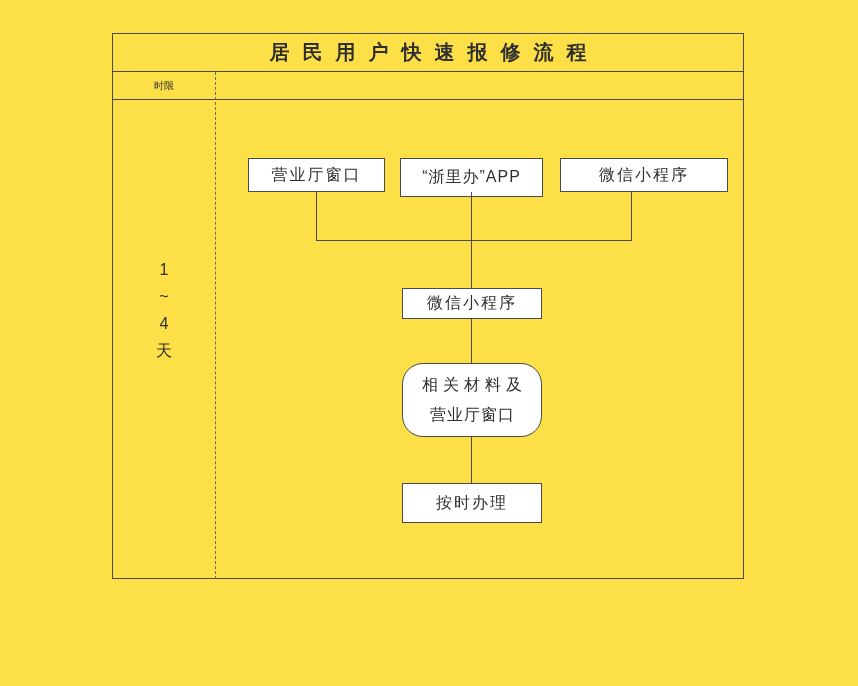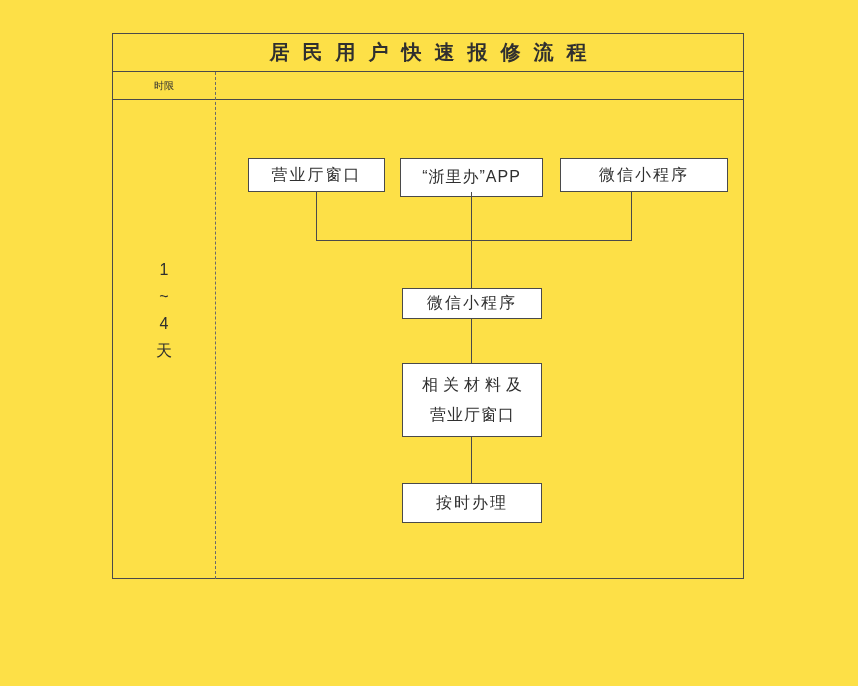--- a/index.html
+++ b/index.html
@@ -96,21 +96,21 @@
     justify-content: center;
     font-size: 16px;
     color: #2f2f2f;
     letter-spacing: 2px;
     text-align: right;
   }
   .node-channel-1 { left: 248px; top: 158px; width: 137px; height: 34px; }
   .node-channel-2 { left: 400px; top: 158px; width: 143px; height: 39px; letter-spacing: 1px; }
   .node-channel-3 { left: 560px; top: 158px; width: 168px; height: 34px; }
   .node-accept    { left: 402px; top: 288px; width: 140px; height: 31px; }
-  .node-review    { left: 402px; top: 363px; width: 140px; height: 74px; line-height: 30px; }
+  .node-review    { left: 402px; top: 363px; width: 140px; height: 74px; line-height: 30px; border-radius: 21px; }
   .node-review .rv1 { letter-spacing: 5px; text-indent: 5px; }
   .node-review .rv2 { letter-spacing: 1px; text-indent: 1px; }
   .node-handle    { left: 402px; top: 483px; width: 140px; height: 40px; }
   
   .cline { position: absolute; background: #4a4a4a; }
 </style>
 </head>
 <body>
 
 <div class="page">

